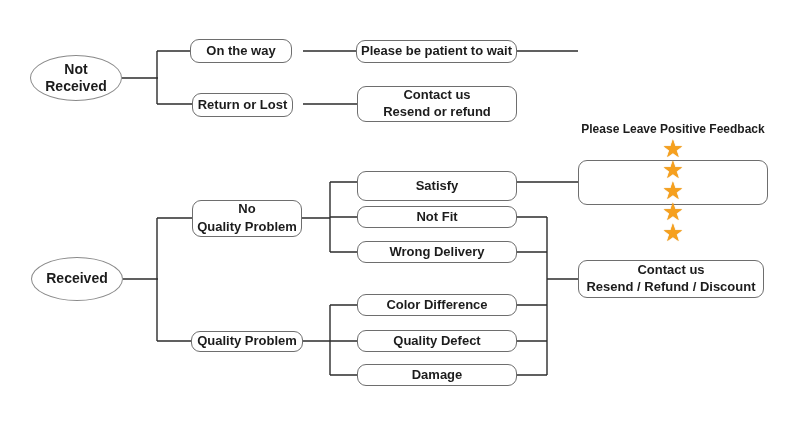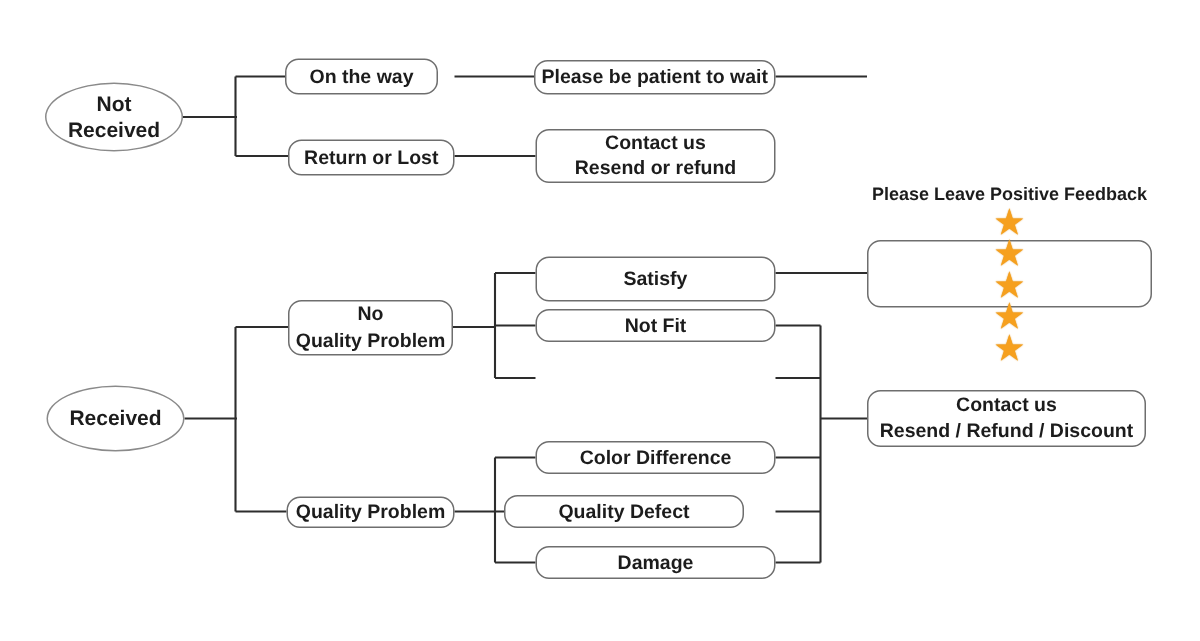--- a/index.html
+++ b/index.html
@@ -71,21 +71,21 @@
 
   <div class="node" style="left:190px; top:39px; width:102px; height:24px;">
     <span>On the way</span>
   </div>
 
   <div class="node" style="left:356px; top:40px; width:161px; height:23px;">
     <span>Please be patient to wait</span>
   </div>
 
 
-  <div class="node" style="left:192px; top:93px; width:111px; height:24px;">
+  <div class="node" style="left:192px; top:93px; width:101px; height:24px;">
     <span>Return or Lost</span>
   </div>
 
   <div class="node" style="left:357px; top:86px; width:160px; height:36px;">
     <span>Contact us</span>
     <span>Resend or refund</span>
   </div>
 
   <div class="node ellipse" style="left:31px; top:257px; width:92px; height:44px;">
     <span>Received</span>
@@ -108,30 +108,33 @@
         <span class="star">★</span>
         <span class="star">★</span>
         <span class="star">★</span>
       </span>
   </div>
 
   <div class="node" style="left:357px; top:206px; width:160px; height:22px;">
     <span>Not Fit</span>
   </div>
 
+  <div class="node" style="left:357px; top:241px; width:160px; height:22px;">
+    <span>Wrong Delivery</span>
+  </div>
 
   <div class="node" style="left:191px; top:331px; width:112px; height:21px;">
     <span>Quality Problem</span>
   </div>
 
   <div class="node" style="left:357px; top:294px; width:160px; height:22px;">
     <span>Color Difference</span>
   </div>
 
-  <div class="node" style="left:336px; top:330px; width:160px; height:22px;">
+  <div class="node" style="left:357px; top:330px; width:160px; height:22px;">
     <span>Quality Defect</span>
   </div>
 
   <div class="node" style="left:357px; top:364px; width:160px; height:22px;">
     <span>Damage</span>
   </div>
 
   <div class="node" style="left:578px; top:260px; width:186px; height:38px;">
     <span>Contact us</span>
     <span>Resend / Refund / Discount</span>

